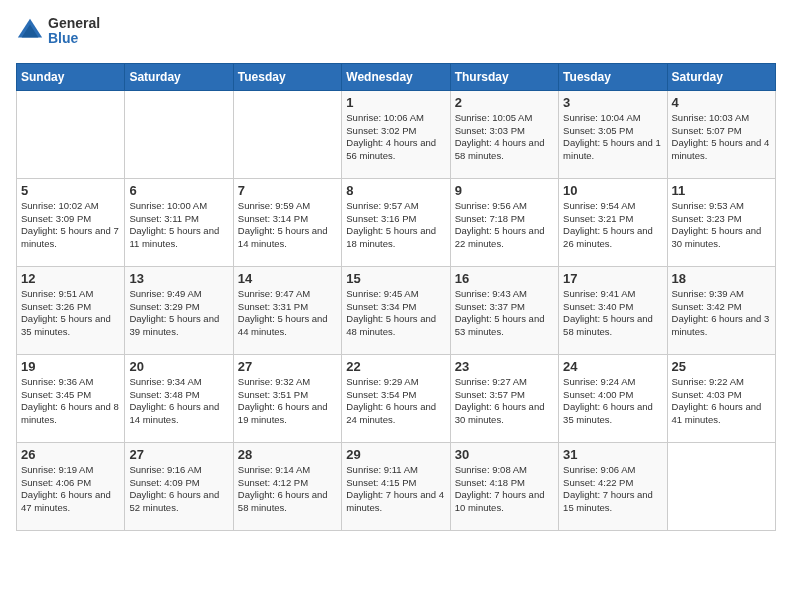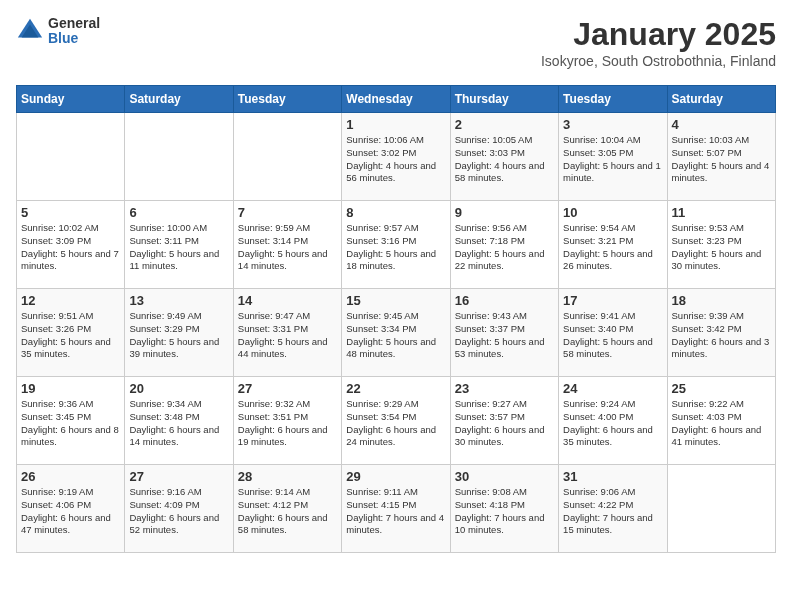--- a/index.html
+++ b/index.html
@@ -6,21 +6,21 @@
     body {
       font-family: Arial, sans-serif;
       background: #fff;
       width: 792px;
       min-height: 612px;
       padding: 16px;
     }
     .header {
       display: flex;
       justify-content: space-between;
-      align-items: flex-start;
+      align-items: flex-end;
       margin-bottom: 10px;
     }
     .logo {
       display: flex;
       align-items: center;
       gap: 4px;
     }
     .logo-text {
       display: flex;
       flex-direction: column;
@@ -102,24 +102,20 @@
   <div class="logo">
     <svg class="logo-icon" viewBox="0 0 30 30">
       <polygon points="15,2 28,22 2,22" fill="#2a6db5"></polygon>
       <polygon points="15,8 24,22 6,22" fill="#1a5a9a"></polygon>
     </svg>
     <div class="logo-text">
       <span class="logo-general">General</span>
       <span class="logo-blue">Blue</span>
     </div>
   </div>
-  <div class="title-block">
-    <div class="cal-title">January 2025</div>
-    <div class="cal-subtitle">Isokyroe, South Ostrobothnia, Finland</div>
-  </div>
 </div>
 
 <table>
   <thead>
     <tr>
     <th>Sunday</th>
         <th>Saturday</th>
         <th>Tuesday</th>
         <th>Wednesday</th>
         <th>Thursday</th>

